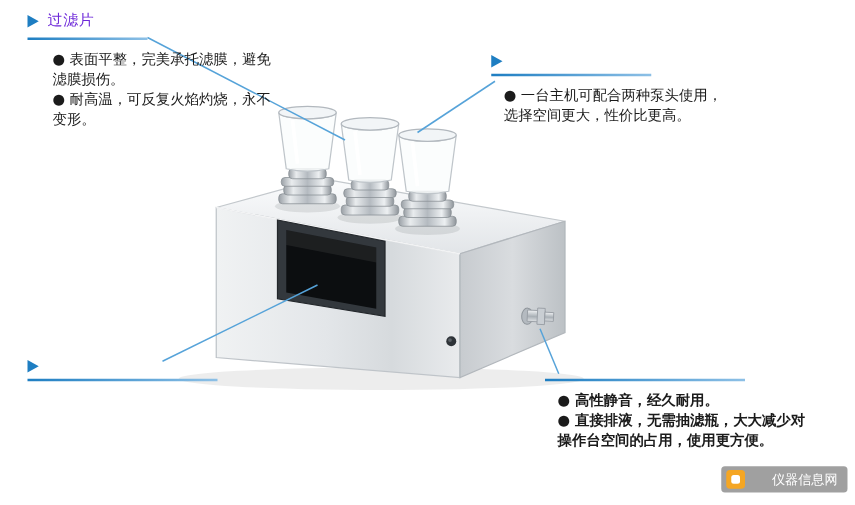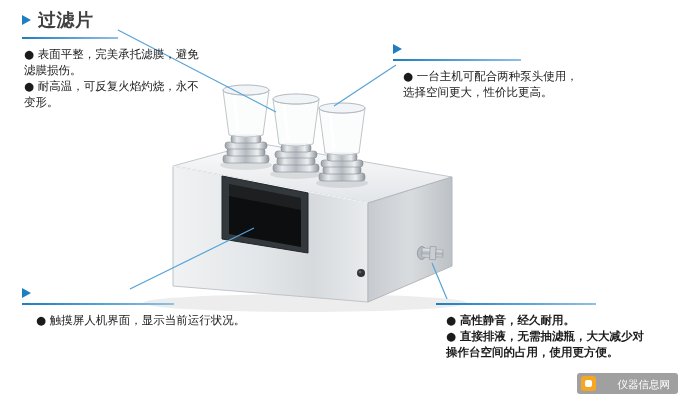--- a/index.html
+++ b/index.html
@@ -10,27 +10,27 @@
   svg.layer { display:block; }
 
   .callout { position:absolute; }
   .callout-header { display:flex; align-items:center; gap:7px; }
   .arrow-marker {
     width:0; height:0; flex:0 0 auto;
     border-left:9px solid var(--blue,#1e7ec2);
     border-top:5.5px solid transparent;
     border-bottom:5.5px solid transparent;
   }
-  .callout-title { font-size:18px; font-weight:bold; color:#404040; letter-spacing:0.5px; }
+  .callout-title { font-size:12px; font-weight:normal; color:#6d28d9; letter-spacing:0.5px; }
   .rule { height:2px; background:linear-gradient(to right, var(--blue,#1e7ec2), #8dc0e6); margin-top:5px; }
   .callout-body {
     margin-top:7px; font-size:11.5px; line-height:16px; color:#1b1b1b;
     white-space:pre-line;
   }
-  .c1 { left:22px; top:8px; }   .c1 .rule{ width:96px; }  .c1 .callout-body{ margin-left:2px; width:205px; }
+  .c1 { left:22px; top:8px; }   .c1 .rule{ width:96px; }  .c1 .callout-body{ margin-left:20px; width:205px; }
   .c2 { left:393px; top:44px; } .c2 .rule{ width:128px; } .c2 .callout-body{ margin-left:10px; width:215px; }
   .c3 { left:22px; top:288px; } .c3 .rule{ width:152px; } .c3 .callout-body{ margin-left:14px; width:255px; }
   .c4 { left:436px; top:298px; }.c4 .rule{ width:160px; } .c4 .callout-body{ margin-left:10px; width:235px;font-weight:bold; }
 
   .leader { stroke:var(--leader,#56a3d9); stroke-width:1.2; }
 
   .watermark {
     position:absolute; right:6px; bottom:10px;
     display:flex; align-items:center; gap:22px;
     background:rgba(45,45,45,0.45); border-radius:3px;
@@ -169,21 +169,20 @@
     <div class="rule"></div>
     <div class="callout-body">● 一台主机可配合两种泵头使用，
 选择空间更大，性价比更高。</div>
   </div>
 
   <div class="callout c3">
     <div class="callout-header">
       <span class="arrow-marker"></span>
     </div>
     <div class="rule"></div>
-    <div class="callout-body">● 触摸屏人机界面，显示当前运行状况。</div>
   </div>
 
   <div class="callout c4">
     <div class="rule"></div>
     <div class="callout-body">● 高性静音，经久耐用。
 ● 直接排液，无需抽滤瓶，大大减少对
 操作台空间的占用，使用更方便。</div>
   </div>
 
   <div class="watermark">

